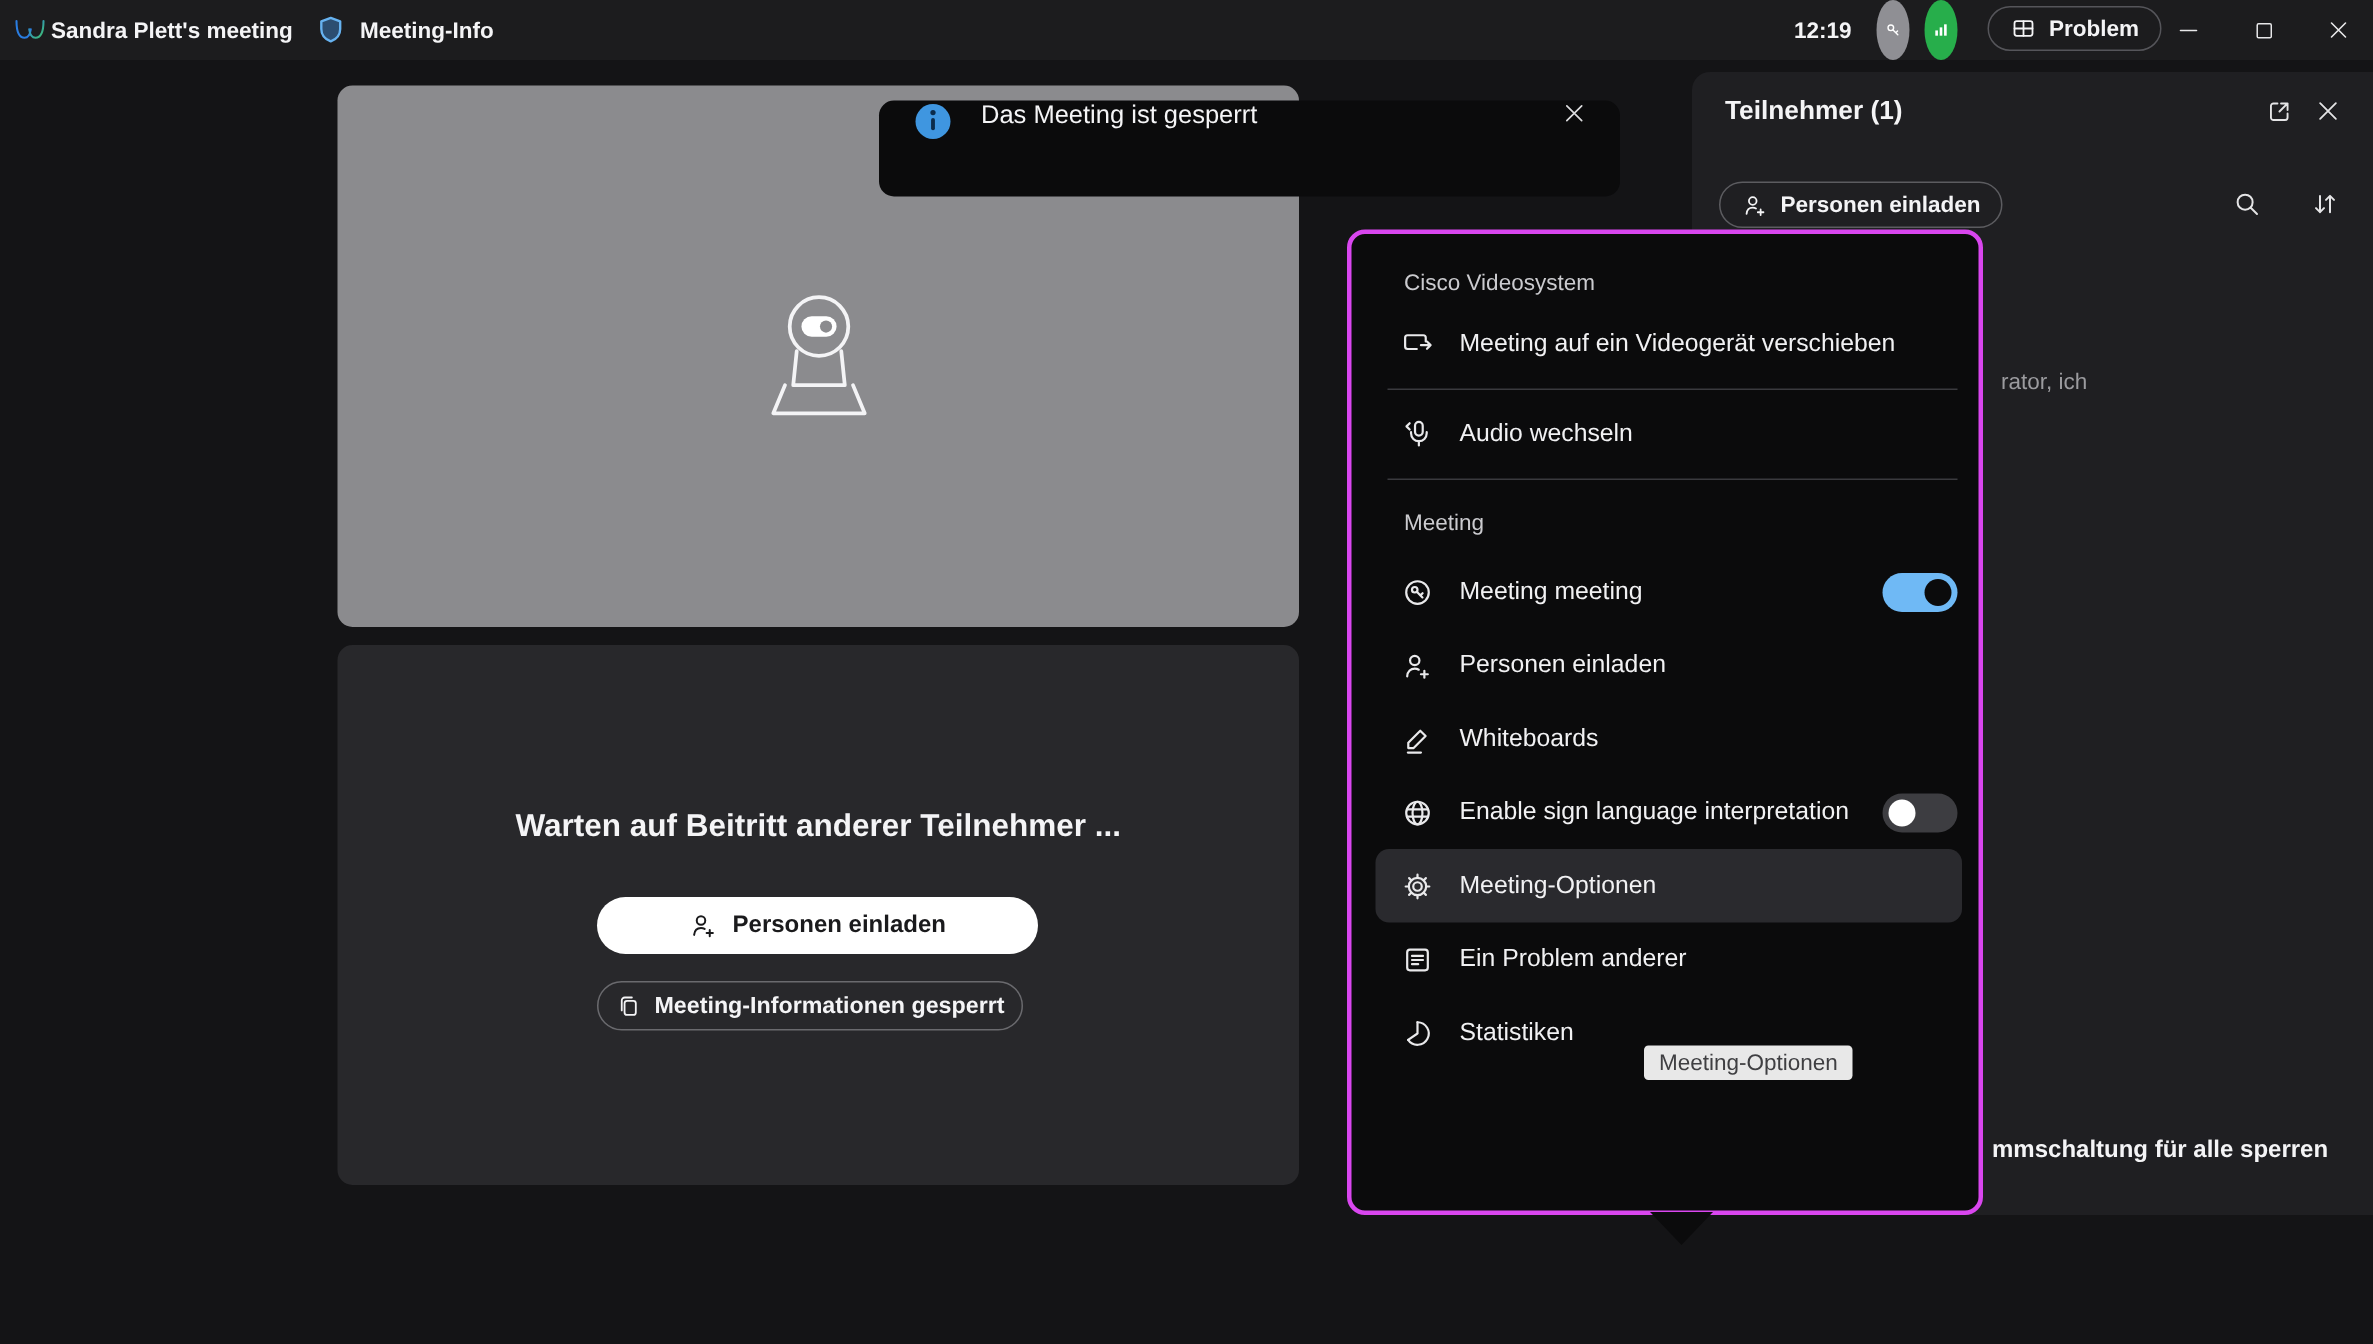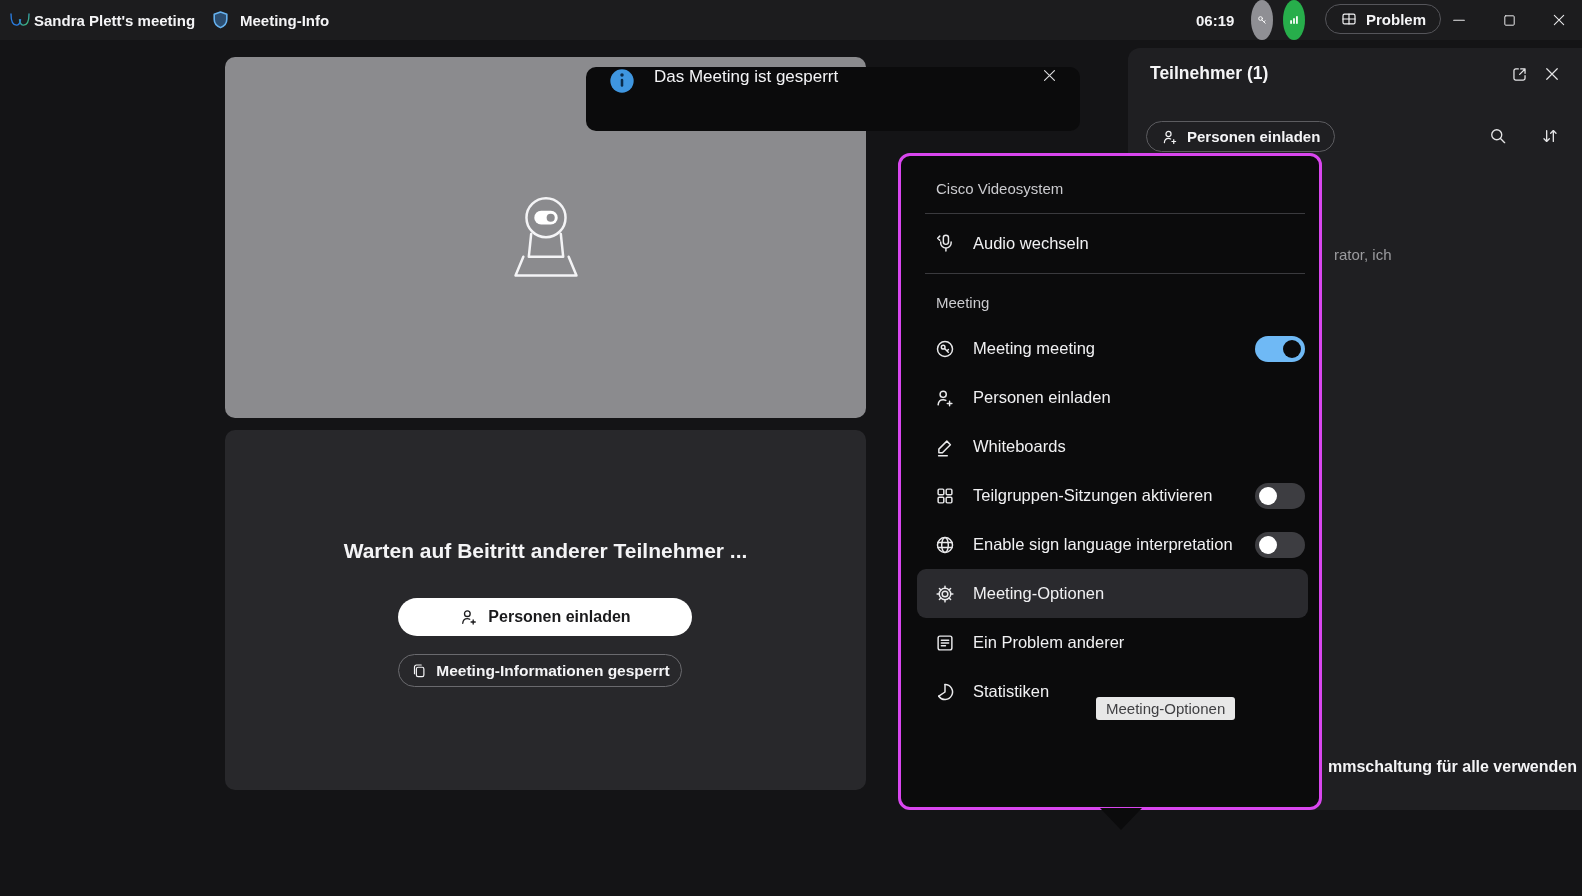--- a/index.html
+++ b/index.html
@@ -82,21 +82,21 @@
         <path d="M24.5 5c0 8.5-2.5 13-6.3 13-2.8 0-4.3-2.8-4.8-6.5" stroke="url(#wx1)"></path>
       </svg>
     </span>
     <span class="abs tb-title">Sandra Plett's meeting</span>
     <span class="abs tb-shield">
       <svg width="21" height="22" viewBox="0 0 24 24">
         <path d="M12 2.8 19.2 5.4v5.8c0 4.8-2.9 7.8-7.2 9.5-4.3-1.7-7.2-4.7-7.2-9.5V5.4Z" fill="rgba(64,140,214,.45)" stroke="#66b2f0" stroke-width="1.8"></path>
       </svg>
     </span>
     <button class="abs tb-minfo">Meeting-Info</button>
-    <span class="abs tb-time">06:19</span>
+    <span class="abs tb-time">12:19</span>
     <span class="abs tb-key circle-badge gray">
       <svg width="14" height="14" viewBox="0 0 24 24" stroke-width="2">
         <circle cx="9.5" cy="9.5" r="3.2"></circle>
           <path d="M12 12 17.5 17.5M15.2 15.2l2-2"></path>
       </svg>
     </span>
     <span class="abs tb-signal circle-badge green">
       <svg width="14" height="14" viewBox="0 0 24 24">
         <rect x="5.5" y="12.5" width="3" height="6" fill="#fff" stroke="none"></rect>
         <rect x="10.5" y="9" width="3" height="9.5" fill="#fff" stroke="none"></rect>
@@ -209,26 +209,35 @@
           <path d="M15 15l5 5"></path>
         </svg>
     </button>
     <button class="panel-ic" style="left:412px;top:78px">
       <svg width="20" height="20" viewBox="0 0 24 24">
           <path d="M8 5.5V18.5M4.8 15.3 8 18.5l3.2-3.2"></path>
           <path d="M16 18.5V5.5M12.8 8.7 16 5.5l3.2 3.2"></path>
         </svg>
     </button>
     <div class="p-partial" style="left:206px;top:198px">rator, ich</div>
-    <button class="p-unmute" style="left:200px;top:710px">mmschaltung für alle verwenden</button>
+    <button class="p-unmute" style="left:200px;top:710px">mmschaltung für alle sperren</button>
   </aside>
 
   <div class="menu">
     <div class="m-header" style="height:36px">Cisco Videosystem</div>
 
+    <div class="m-item" style="height:46px">
+      <span class="m-ic">
+        <svg width="22" height="22" viewBox="0 0 24 24">
+            <path d="M11.5 16H4.8A1.8 1.8 0 0 1 3 14.2V7.8A1.8 1.8 0 0 1 4.8 6h11.4A1.8 1.8 0 0 1 18 7.8v2.7"></path>
+            <path d="M14.5 13.2h7M18.9 10.6l2.6 2.6-2.6 2.6"></path>
+          </svg>
+      </span>
+      <span class="m-label">Meeting auf ein Videogerät verschieben</span>
+    </div>
 
     <div class="m-divider">
         <i></i>
       </div>
 
     <div class="m-item" style="height:46px">
       <span class="m-ic">
         <svg width="22" height="22" viewBox="0 0 24 24">
             <rect x="10.2" y="3.5" width="5.6" height="10" rx="2.8"></rect>
             <path d="M13 17.5v3.2"></path>
@@ -272,34 +281,20 @@
     <div class="m-item">
       <span class="m-ic">
         <svg width="22" height="22" viewBox="0 0 24 24">
             <path d="M14 5.6l3.9 3.9L9.2 18.2H5.3v-3.9Z"></path>
             <path d="M5 21.5h9.5"></path>
           </svg>
       </span>
       <span class="m-label">Whiteboards</span>
     </div>
 
-    <div class="m-item">
-      <span class="m-ic">
-        <svg width="22" height="22" viewBox="0 0 24 24">
-            <rect x="4.5" y="4.5" width="6.2" height="6.2" rx="1.2"></rect>
-            <rect x="13.3" y="4.5" width="6.2" height="6.2" rx="1.2"></rect>
-            <rect x="4.5" y="13.3" width="6.2" height="6.2" rx="1.2"></rect>
-            <rect x="13.3" y="13.3" width="6.2" height="6.2" rx="1.2"></rect>
-          </svg>
-      </span>
-      <span class="m-label">Teilgruppen-Sitzungen aktivieren</span>
-      <span class="toggle off">
-          <i class="knob"></i>
-        </span>
-    </div>
 
     <div class="m-item">
       <span class="m-ic">
         <svg width="22" height="22" viewBox="0 0 24 24">
             <circle cx="12" cy="12" r="8.2"></circle>
             <ellipse cx="12" cy="12" rx="3.6" ry="8.2"></ellipse>
             <path d="M4.3 9.3h15.4M4.3 14.7h15.4"></path>
           </svg>
       </span>
       <span class="m-label">Enable sign language interpretation</span>

